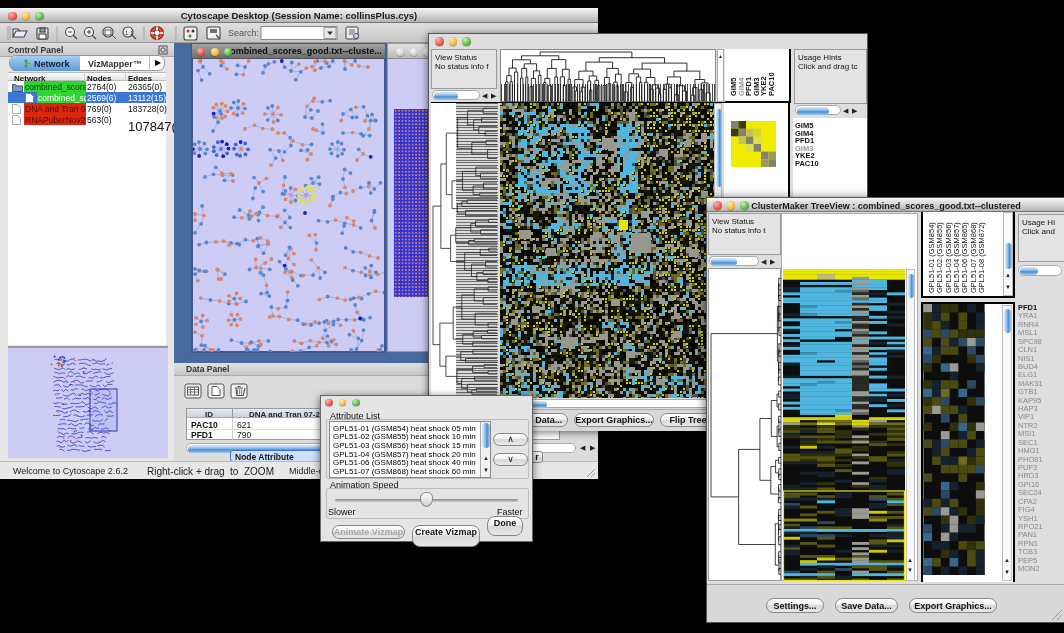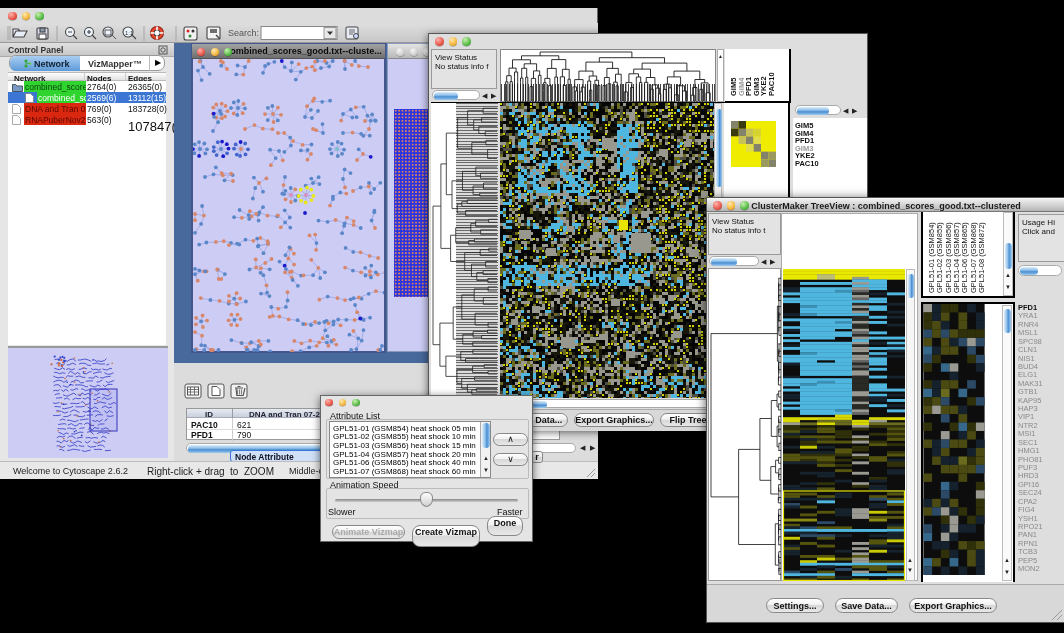--- a/index.html
+++ b/index.html
@@ -16,20 +16,23 @@
 .pillh{position:absolute;border-radius:5px;
  background:linear-gradient(#dcecfa,#8fc0ea 40%,#4a8ed2 60%,#9fccf0)}
 .pillv{position:absolute;border-radius:5px;
  background:linear-gradient(90deg,#dcecfa,#8fc0ea 40%,#4a8ed2 60%,#9fccf0)}
 .track{position:absolute;background:#fff;border:1px solid #aaa;border-radius:6px}
 .arr{position:absolute;font-size:7px;color:#222;line-height:8px;text-align:center}
 .blackline{position:absolute;background:#000}
 .lbl7{position:absolute;font-size:7.5px;color:#111;line-height:8.1px;white-space:nowrap}
 </style></head><body>
 <div class="a" style="left:0;top:8px;width:598px;height:471px;background:#dcdcdc;border-right:1px solid #666">
+    <div class="a titlebar" style="left:0;top:0;width:598px;height:15px">
+      <div class="tt">Cytoscape Desktop (Session Name: collinsPlus.cys)</div>
+    </div>
     <i class="tl" style="left:8px;top:3.5px;width:8.6px;height:8.6px;background:radial-gradient(circle at 35% 30%,#ffb3ad,#e8564a 60%,#b03026)"></i>
     <i class="tl" style="left:21.5px;top:3.5px;width:8.6px;height:8.6px;background:radial-gradient(circle at 35% 30%,#ffe9b0,#f5b63e 60%,#c2851a)"></i>
     <i class="tl" style="left:35px;top:3.5px;width:8.6px;height:8.6px;background:radial-gradient(circle at 35% 30%,#c8f0b0,#58bb46 60%,#2d8a28)"></i>
     <div class="a" style="left:0;top:15px;width:598px;height:20px;background:linear-gradient(#dedede,#c8c8c8);border-bottom:1px solid #999">
       <svg width="598" height="20" style="position:absolute">
         <g stroke="#444" fill="none" stroke-width="1.1">
           <path d="M8 3v14M10 3v14" stroke="#aaa"></path>
           <path d="M13 14l3-6h11l-3 6zM13 14V6h5l2 2h5" fill="#e8eef8"></path>
           <rect x="37" y="5" width="11" height="11" fill="#dde" rx="1"></rect>
           <rect x="40" y="5" width="5" height="4" fill="#89a"></rect>
@@ -819,20 +822,23 @@
             <circle cx="148.4" cy="316.4" r="1.9" fill="#d9876a"></circle>
             <circle cx="148.1" cy="319.1" r="1.9" fill="#5b87c8"></circle>
             <circle cx="157.6" cy="321.1" r="1.9" fill="#5b87c8"></circle>
             <circle cx="165.7" cy="319.1" r="1.9" fill="#d9876a"></circle>
             <circle cx="174.7" cy="319.9" r="1.9" fill="#5b87c8"></circle>
             <circle cx="112.0" cy="154.0" r="1.9" fill="#1a1acc"></circle>
           </svg></div>
       </div>
     </div>
     <div class="a" style="left:174px;top:355px;width:424px;height:106px;background:#dcdcdc">
+      <div class="a" style="left:0;top:0;width:424px;height:13px;background:linear-gradient(#e0e0e0,#c6c6c6);border-bottom:1px solid #aaa">
+        <span class="st8" style="position:absolute;left:12px;top:2px;font-weight:bold;color:#333">Data Panel</span>
+      </div>
       <svg width="80" height="24" style="position:absolute;left:10px;top:18px">
         <g stroke="#555" stroke-width="1">
           <rect x="1" y="3" width="16" height="14" fill="#f2f2f2" rx="2"></rect>
           <rect x="3.5" y="6" width="11" height="8" fill="#fff"></rect>
           <path d="M3.5 8.5h11M3.5 11h11M6.5 6v8M10.5 6v8" fill="none" stroke-width="0.8"></path>
           <rect x="24" y="3" width="16" height="14" fill="#f2f2f2" rx="2"></rect>
           <path d="M28 5.5v9h8v-6l-3-3z" fill="#fff"></path>
           <rect x="47" y="3" width="16" height="14" fill="#f2f2f2" rx="2"></rect>
           <path d="M51 7h8M52 7l0.8 7.5h6.4L61 7M53.5 5.5h3" fill="#e8e8e8" stroke-width="1.1"></path>
           <path d="M53.5 8.5v5M55.5 8.5v5M57.5 8.5v5" stroke-width="0.7"></path>
@@ -892,20 +898,24 @@
     <div class="a" style="left:288px;top:15px;width:7px;height:53px;background:#fff;border:1px solid #aaa">
       <span class="arr" style="left:0px;top:2px;font-size:5px">▲</span>
     </div>
     <div class="a" style="left:296px;top:15px;width:66px;height:54px;background:#fff;border-right:2px solid #000;border-bottom:2px solid #000">
       <span style="position:absolute;left:4.0px;top:47px;font-size:7.5px;font-weight:bold;color:#111;transform:rotate(-90deg);transform-origin:0 0;white-space:nowrap">GIM5</span>
       <span style="position:absolute;left:11.6px;top:47px;font-size:7.5px;font-weight:bold;color:#999;transform:rotate(-90deg);transform-origin:0 0;white-space:nowrap">GIM4</span>
       <span style="position:absolute;left:19.2px;top:47px;font-size:7.5px;font-weight:bold;color:#111;transform:rotate(-90deg);transform-origin:0 0;white-space:nowrap">PFD1</span>
       <span style="position:absolute;left:26.799999999999997px;top:47px;font-size:7.5px;font-weight:bold;color:#111;transform:rotate(-90deg);transform-origin:0 0;white-space:nowrap">GIM3</span>
       <span style="position:absolute;left:34.4px;top:47px;font-size:7.5px;font-weight:bold;color:#111;transform:rotate(-90deg);transform-origin:0 0;white-space:nowrap">YKE2</span>
       <span style="position:absolute;left:42.0px;top:47px;font-size:7.5px;font-weight:bold;color:#111;transform:rotate(-90deg);transform-origin:0 0;white-space:nowrap">PAC10</span>
+    </div>
+    <div class="a panelgray" style="left:365px;top:15px;width:73px;height:55px;overflow:hidden">
+      <span class="st8" style="position:absolute;left:3px;top:3px;font-size:8px">Usage Hints</span>
+      <span class="st8" style="position:absolute;left:3px;top:12px;font-size:8px">Click and drag tc</span>
     </div>
     <div class="a track" style="left:366px;top:71px;width:46px;height:10px">
       <div class="pillh" style="left:1px;top:0.5px;width:32px;height:8px"></div>
     </div>
     <span class="arr" style="left:414px;top:73px">◀</span>
     <span class="arr" style="left:423px;top:73px">▶</span>
     <div class="a" style="left:2px;top:69px;width:67px;height:295px;background:#fff;border-right:1px solid #333">
       <div class="a" style="left:25px;top:0;width:42px;height:295px;background:repeating-linear-gradient(180deg,#6a6a6a 0 1px,#dcdcdc 1px 2.7px)"></div>
       <svg width="67" height="295" viewBox="431 102 67 295" style="position:absolute">
         <path d="M493.2 107.2L497.0 107.2M495.0 112.3L497.0 112.3M483.1 107.2L483.1 112.3M483.1 107.2L493.2 107.2M483.1 112.3L495.0 112.3M492.0 116.8L497.0 116.8M488.0 121.0L497.0 121.0M481.6 116.8L481.6 121.0M481.6 116.8L492.0 116.8M481.6 121.0L488.0 121.0M483.7 125.3L497.0 125.3M494.4 130.3L497.0 130.3M495.0 134.7L497.0 134.7M485.2 130.3L485.2 134.7M485.2 130.3L494.4 130.3M485.2 134.7L495.0 134.7M478.8 125.3L478.8 132.5M478.8 125.3L483.7 125.3M478.8 132.5L485.2 132.5M473.7 118.9L473.7 128.9M473.7 118.9L481.6 118.9M473.7 128.9L478.8 128.9M467.6 109.7L467.6 123.9M467.6 109.7L483.1 109.7M467.6 123.9L473.7 123.9M495.0 139.4L497.0 139.4M495.0 143.8L497.0 143.8M485.9 139.4L485.9 143.8M485.9 139.4L495.0 139.4M485.9 143.8L495.0 143.8M495.0 148.6L497.0 148.6M492.6 157.5L497.0 157.5M487.6 148.6L487.6 157.5M487.6 148.6L495.0 148.6M487.6 157.5L492.6 157.5M471.8 141.6L471.8 153.0M471.8 141.6L485.9 141.6M471.8 153.0L487.6 153.0M457.6 116.8L457.6 147.3M457.6 116.8L467.6 116.8M457.6 147.3L471.8 147.3M491.1 166.1L497.0 166.1M495.0 172.1L497.0 172.1M493.5 177.3L497.0 177.3M480.5 172.1L480.5 177.3M480.5 172.1L495.0 172.1M480.5 177.3L493.5 177.3M475.8 166.1L475.8 174.7M475.8 166.1L491.1 166.1M475.8 174.7L480.5 174.7M495.0 182.0L497.0 182.0M495.0 187.9L497.0 187.9M483.5 182.0L483.5 187.9M483.5 182.0L495.0 182.0M483.5 187.9L495.0 187.9M495.0 192.2L497.0 192.2M484.2 195.0L497.0 195.0M479.7 192.2L479.7 195.0M479.7 192.2L495.0 192.2M479.7 195.0L484.2 195.0M473.1 185.0L473.1 193.6M473.1 185.0L483.5 185.0M473.1 193.6L479.7 193.6M462.5 170.4L462.5 189.3M462.5 170.4L475.8 170.4M462.5 189.3L473.1 189.3M479.5 198.9L497.0 198.9M471.9 202.5L497.0 202.5M467.2 198.9L467.2 202.5M467.2 198.9L479.5 198.9M467.2 202.5L471.9 202.5M477.6 205.3L497.0 205.3M461.8 200.7L461.8 205.3M461.8 200.7L467.2 200.7M461.8 205.3L477.6 205.3M477.9 209.5L497.0 209.5M470.8 214.7L497.0 214.7M465.6 209.5L465.6 214.7M465.6 209.5L477.9 209.5M465.6 214.7L470.8 214.7M457.3 203.0L457.3 212.1M457.3 203.0L461.8 203.0M457.3 212.1L465.6 212.1M452.0 179.8L452.0 207.6M452.0 179.8L462.5 179.8M452.0 207.6L457.3 207.6M446.3 132.1L446.3 193.7M446.3 132.1L457.6 132.1M446.3 193.7L452.0 193.7M493.7 218.3L497.0 218.3M495.0 221.3L497.0 221.3M488.6 218.3L488.6 221.3M488.6 218.3L493.7 218.3M488.6 221.3L495.0 221.3M479.9 225.4L497.0 225.4M475.6 219.8L475.6 225.4M475.6 219.8L488.6 219.8M475.6 225.4L479.9 225.4M489.3 228.8L497.0 228.8M490.3 233.2L497.0 233.2M480.6 228.8L480.6 233.2M480.6 228.8L489.3 228.8M480.6 233.2L490.3 233.2M470.8 222.6L470.8 231.0M470.8 222.6L475.6 222.6M470.8 231.0L480.6 231.0M479.4 238.0L497.0 238.0M480.3 241.0L497.0 241.0M474.4 238.0L474.4 241.0M474.4 238.0L479.4 238.0M474.4 241.0L480.3 241.0M475.9 243.8L497.0 243.8M468.7 239.5L468.7 243.8M468.7 239.5L474.4 239.5M468.7 243.8L475.9 243.8M455.7 226.8L455.7 241.7M455.7 226.8L470.8 226.8M455.7 241.7L468.7 241.7M495.0 247.2L497.0 247.2M495.0 250.2L497.0 250.2M488.8 247.2L488.8 250.2M488.8 247.2L495.0 247.2M488.8 250.2L495.0 250.2M495.0 254.5L497.0 254.5M480.2 248.7L480.2 254.5M480.2 248.7L488.8 248.7M480.2 254.5L495.0 254.5M493.2 260.5L497.0 260.5M492.9 266.0L497.0 266.0M485.6 260.5L485.6 266.0M485.6 260.5L493.2 260.5M485.6 266.0L492.9 266.0M487.3 269.7L497.0 269.7M488.7 273.5L497.0 273.5M483.1 269.7L483.1 273.5M483.1 269.7L487.3 269.7M483.1 273.5L488.7 273.5M495.0 277.5L497.0 277.5M495.0 281.6L497.0 281.6M487.9 277.5L487.9 281.6M487.9 277.5L495.0 277.5M487.9 281.6L495.0 281.6M476.8 271.6L476.8 279.5M476.8 271.6L483.1 271.6M476.8 279.5L487.9 279.5M471.5 263.2L471.5 275.6M471.5 263.2L485.6 263.2M471.5 275.6L476.8 275.6M464.7 251.6L464.7 269.4M464.7 251.6L480.2 251.6M464.7 269.4L471.5 269.4M450.6 234.2L450.6 260.5M450.6 234.2L455.7 234.2M450.6 260.5L464.7 260.5M440.9 162.9L440.9 247.4M440.9 162.9L446.3 162.9M440.9 247.4L450.6 247.4M495.0 285.9L497.0 285.9M495.0 290.0L497.0 290.0M488.1 285.9L488.1 290.0M488.1 285.9L495.0 285.9M488.1 290.0L495.0 290.0M491.2 296.6L497.0 296.6M495.0 303.3L497.0 303.3M483.3 296.6L483.3 303.3M483.3 296.6L491.2 296.6M483.3 303.3L495.0 303.3M474.2 287.9L474.2 300.0M474.2 287.9L488.1 287.9M474.2 300.0L483.3 300.0M490.7 312.3L497.0 312.3M495.0 321.9L497.0 321.9M495.0 326.1L497.0 326.1M488.1 321.9L488.1 326.1M488.1 321.9L495.0 321.9M488.1 326.1L495.0 326.1M475.1 312.3L475.1 324.0M475.1 312.3L490.7 312.3M475.1 324.0L488.1 324.0M461.8 293.9L461.8 318.1M461.8 293.9L474.2 293.9M461.8 318.1L475.1 318.1M495.0 329.1L497.0 329.1M495.0 331.9L497.0 331.9M487.5 329.1L487.5 331.9M487.5 329.1L495.0 329.1M487.5 331.9L495.0 331.9M486.5 334.5L497.0 334.5M493.7 337.8L497.0 337.8M481.6 334.5L481.6 337.8M481.6 334.5L486.5 334.5M481.6 337.8L493.7 337.8M473.1 330.5L473.1 336.1M473.1 330.5L487.5 330.5M473.1 336.1L481.6 336.1M481.1 341.1L497.0 341.1M486.2 345.1L497.0 345.1M472.8 341.1L472.8 345.1M472.8 341.1L481.1 341.1M472.8 345.1L486.2 345.1M462.8 333.3L462.8 343.1M462.8 333.3L473.1 333.3M462.8 343.1L472.8 343.1M453.2 306.0L453.2 338.2M453.2 306.0L461.8 306.0M453.2 338.2L462.8 338.2M485.6 348.8L497.0 348.8M484.0 352.8L497.0 352.8M472.9 348.8L472.9 352.8M472.9 348.8L485.6 348.8M472.9 352.8L484.0 352.8M479.4 357.5L497.0 357.5M472.7 361.1L497.0 361.1M465.5 357.5L465.5 361.1M465.5 357.5L479.4 357.5M465.5 361.1L472.7 361.1M460.8 350.8L460.8 359.3M460.8 350.8L472.9 350.8M460.8 359.3L465.5 359.3M495.0 363.7L497.0 363.7M489.0 366.7L497.0 366.7M484.1 363.7L484.1 366.7M484.1 363.7L495.0 363.7M484.1 366.7L489.0 366.7M495.0 370.1L497.0 370.1M495.0 373.0L497.0 373.0M488.0 370.1L488.0 373.0M488.0 370.1L495.0 370.1M488.0 373.0L495.0 373.0M472.6 365.2L472.6 371.5M472.6 365.2L484.1 365.2M472.6 371.5L488.0 371.5M490.4 376.0L497.0 376.0M488.8 379.3L497.0 379.3M474.6 376.0L474.6 379.3M474.6 376.0L490.4 376.0M474.6 379.3L488.8 379.3M471.5 383.3L497.0 383.3M490.1 387.4L497.0 387.4M491.5 390.3L497.0 390.3M476.3 387.4L476.3 390.3M476.3 387.4L490.1 387.4M476.3 390.3L491.5 390.3M485.2 393.2L497.0 393.2M471.8 388.9L471.8 393.2M471.8 388.9L476.3 388.9M471.8 393.2L485.2 393.2M467.4 383.3L467.4 391.0M467.4 383.3L471.5 383.3M467.4 391.0L471.8 391.0M461.7 377.6L461.7 387.2M461.7 377.6L474.6 377.6M461.7 387.2L467.4 387.2M456.9 368.4L456.9 382.4M456.9 368.4L472.6 368.4M456.9 382.4L461.7 382.4M445.9 355.1L445.9 375.4M445.9 355.1L460.8 355.1M445.9 375.4L456.9 375.4M439.9 322.1L439.9 365.2M439.9 322.1L453.2 322.1M439.9 365.2L445.9 365.2M433.0 205.1L433.0 343.7M433.0 205.1L440.9 205.1M433.0 343.7L439.9 343.7" stroke="#222" stroke-width="0.8" fill="none"></path>

